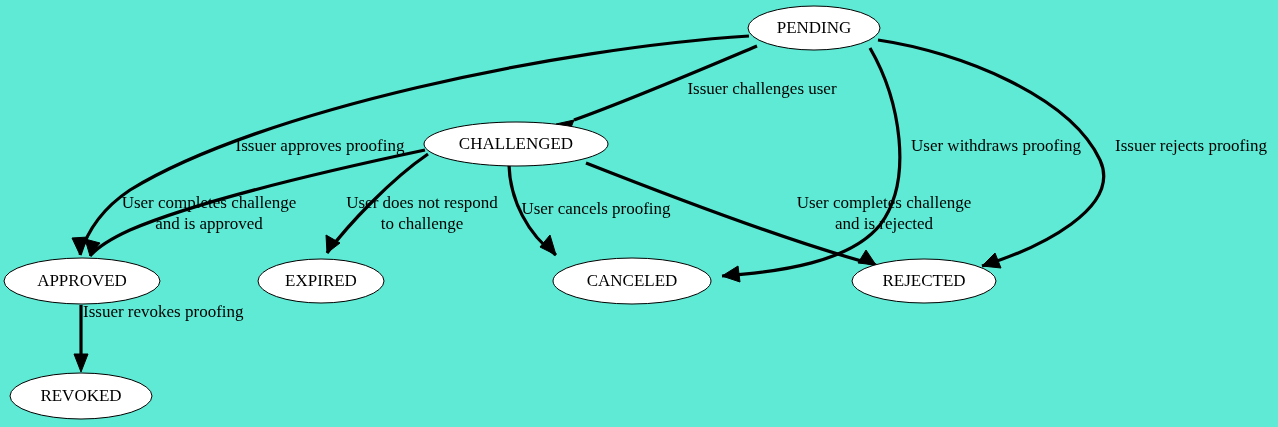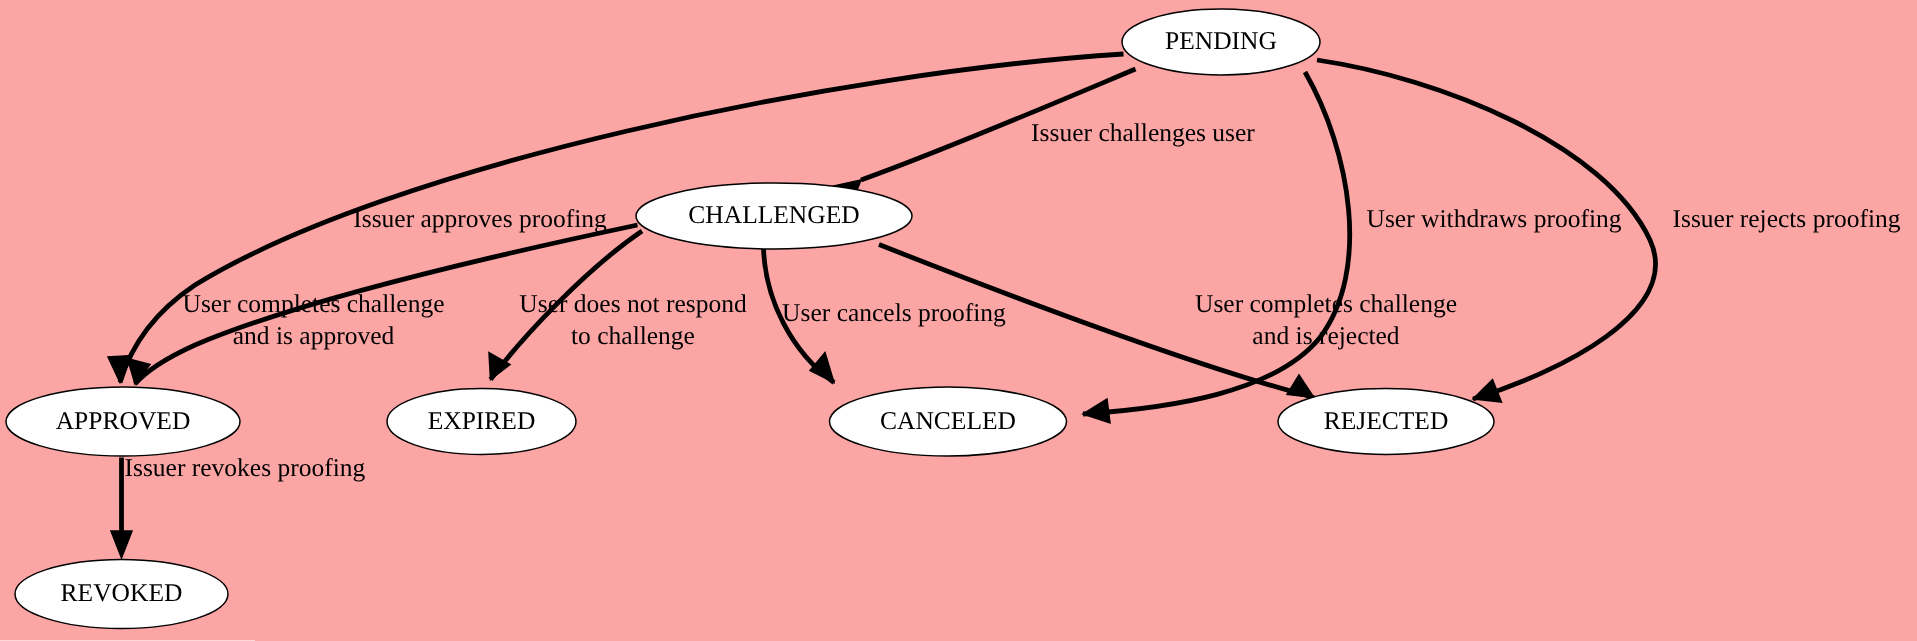--- a/index.html
+++ b/index.html
@@ -5,21 +5,21 @@
 <style>
   html, body {
     margin: 0;
     padding: 0;
     background: #ffffff;
   }
   #diagram-root {
     position: relative;
     width: 1278px;
     height: 427px;
-    background: #fca5a5;
+    background: #5eead4;
     font-family: "Liberation Serif", "DejaVu Serif", serif;
     overflow: hidden;
   }
   svg#graph {
     display: block;
     width: 1278px;
     height: 427px;
   }
   .node-ellipse {
     fill: #ffffff;

